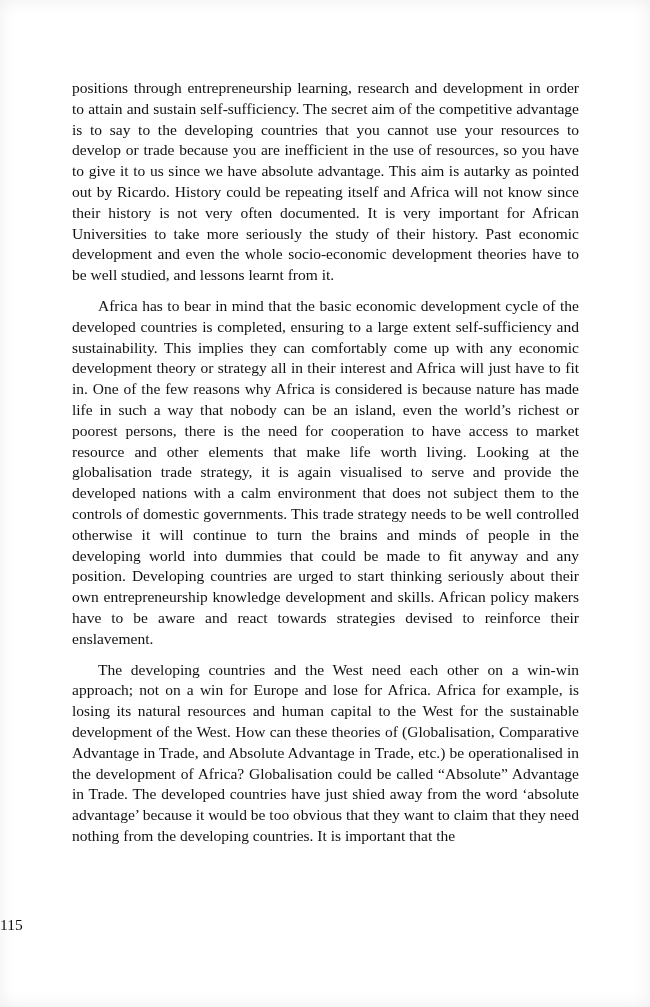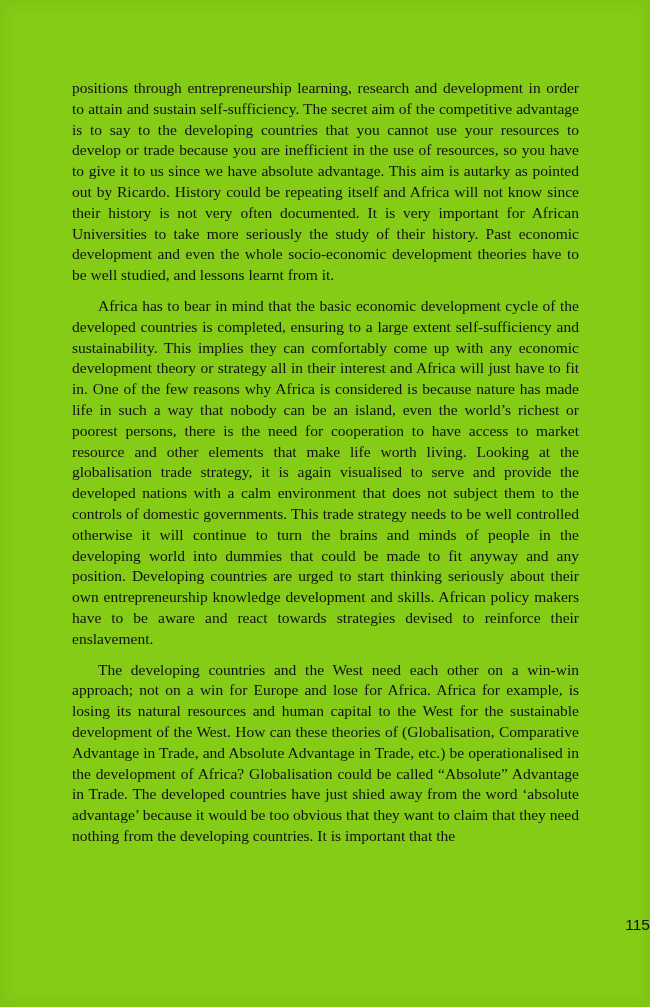--- a/index.html
+++ b/index.html
@@ -5,21 +5,21 @@
   html, body {
     margin: 0;
     padding: 0;
     background: #e9e9e9;
   }
   .page {
     position: relative;
     width: 650px;
     height: 1007px;
     margin: 0 auto;
-    background: #84cc16;
+    background: #ffffff;
     box-shadow: inset 0 0 18px rgba(0,0,0,0.07);
     overflow: hidden;
     box-sizing: border-box;
   }
   .text-block {
     position: absolute;
     top: 78px;
     left: 72px;
     width: 507px;
     font-family: "Liberation Serif", "DejaVu Serif", serif;
@@ -33,22 +33,22 @@
     text-indent: 26px;
   }
   .text-block p.no-indent {
     text-indent: 0;
   }
   .page-number {
     position: absolute;
     top: 916px;
     left: 0;
     width: 100%;
-    text-align: right;
-    font-family: Liberation Sans, sans-serif;
+    text-align: left;
+    font-family: Liberation Serif, serif;
     font-size: 15.5px;
     color: #111111;
   }
 </style>
 </head>
 <body>
 
 <div class="page">
   <div class="text-block">
     <p class="no-indent">positions through entrepreneurship learning, research and development in order to attain and sustain self-sufficiency. The secret aim of the competitive advantage is to say to the developing countries that you cannot use your resources to develop or trade because you are inefficient in the use of resources, so you have to give it to us since we have absolute advantage. This aim is autarky as pointed out by Ricardo. History could be repeating itself and Africa will not know since their history is not very often documented. It is very important for African Universities to take more seriously the study of their history. Past economic development and even the whole socio-economic development theories have to be well studied, and lessons learnt from it.</p>

